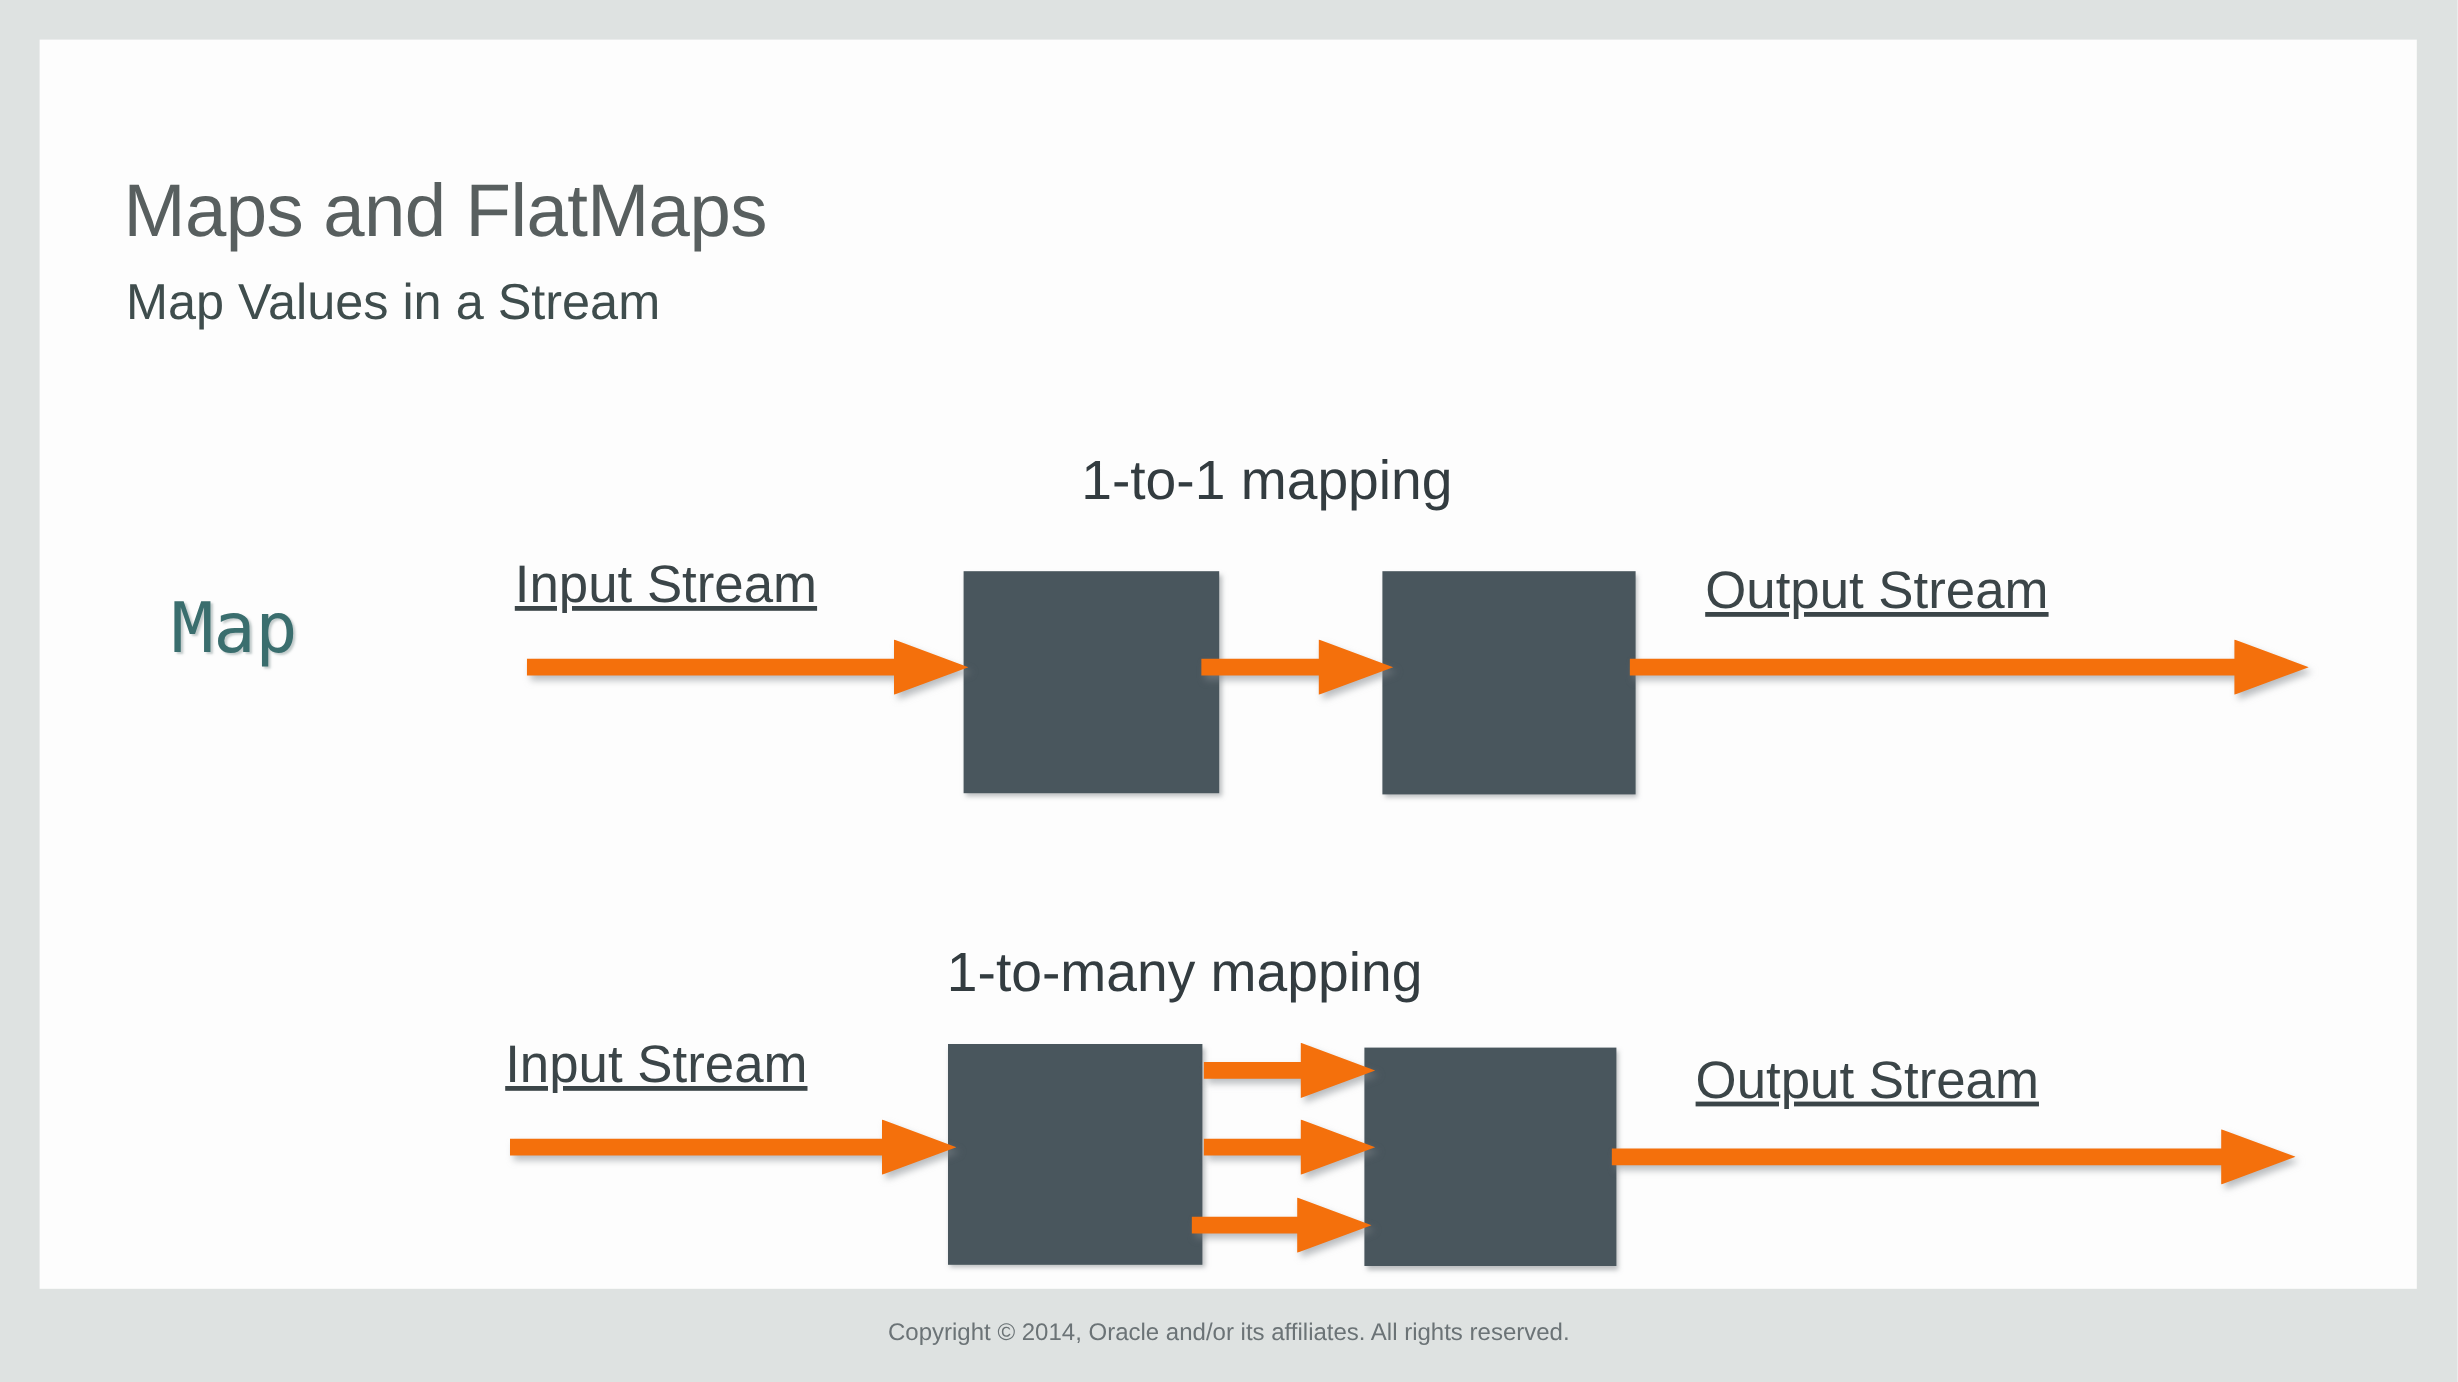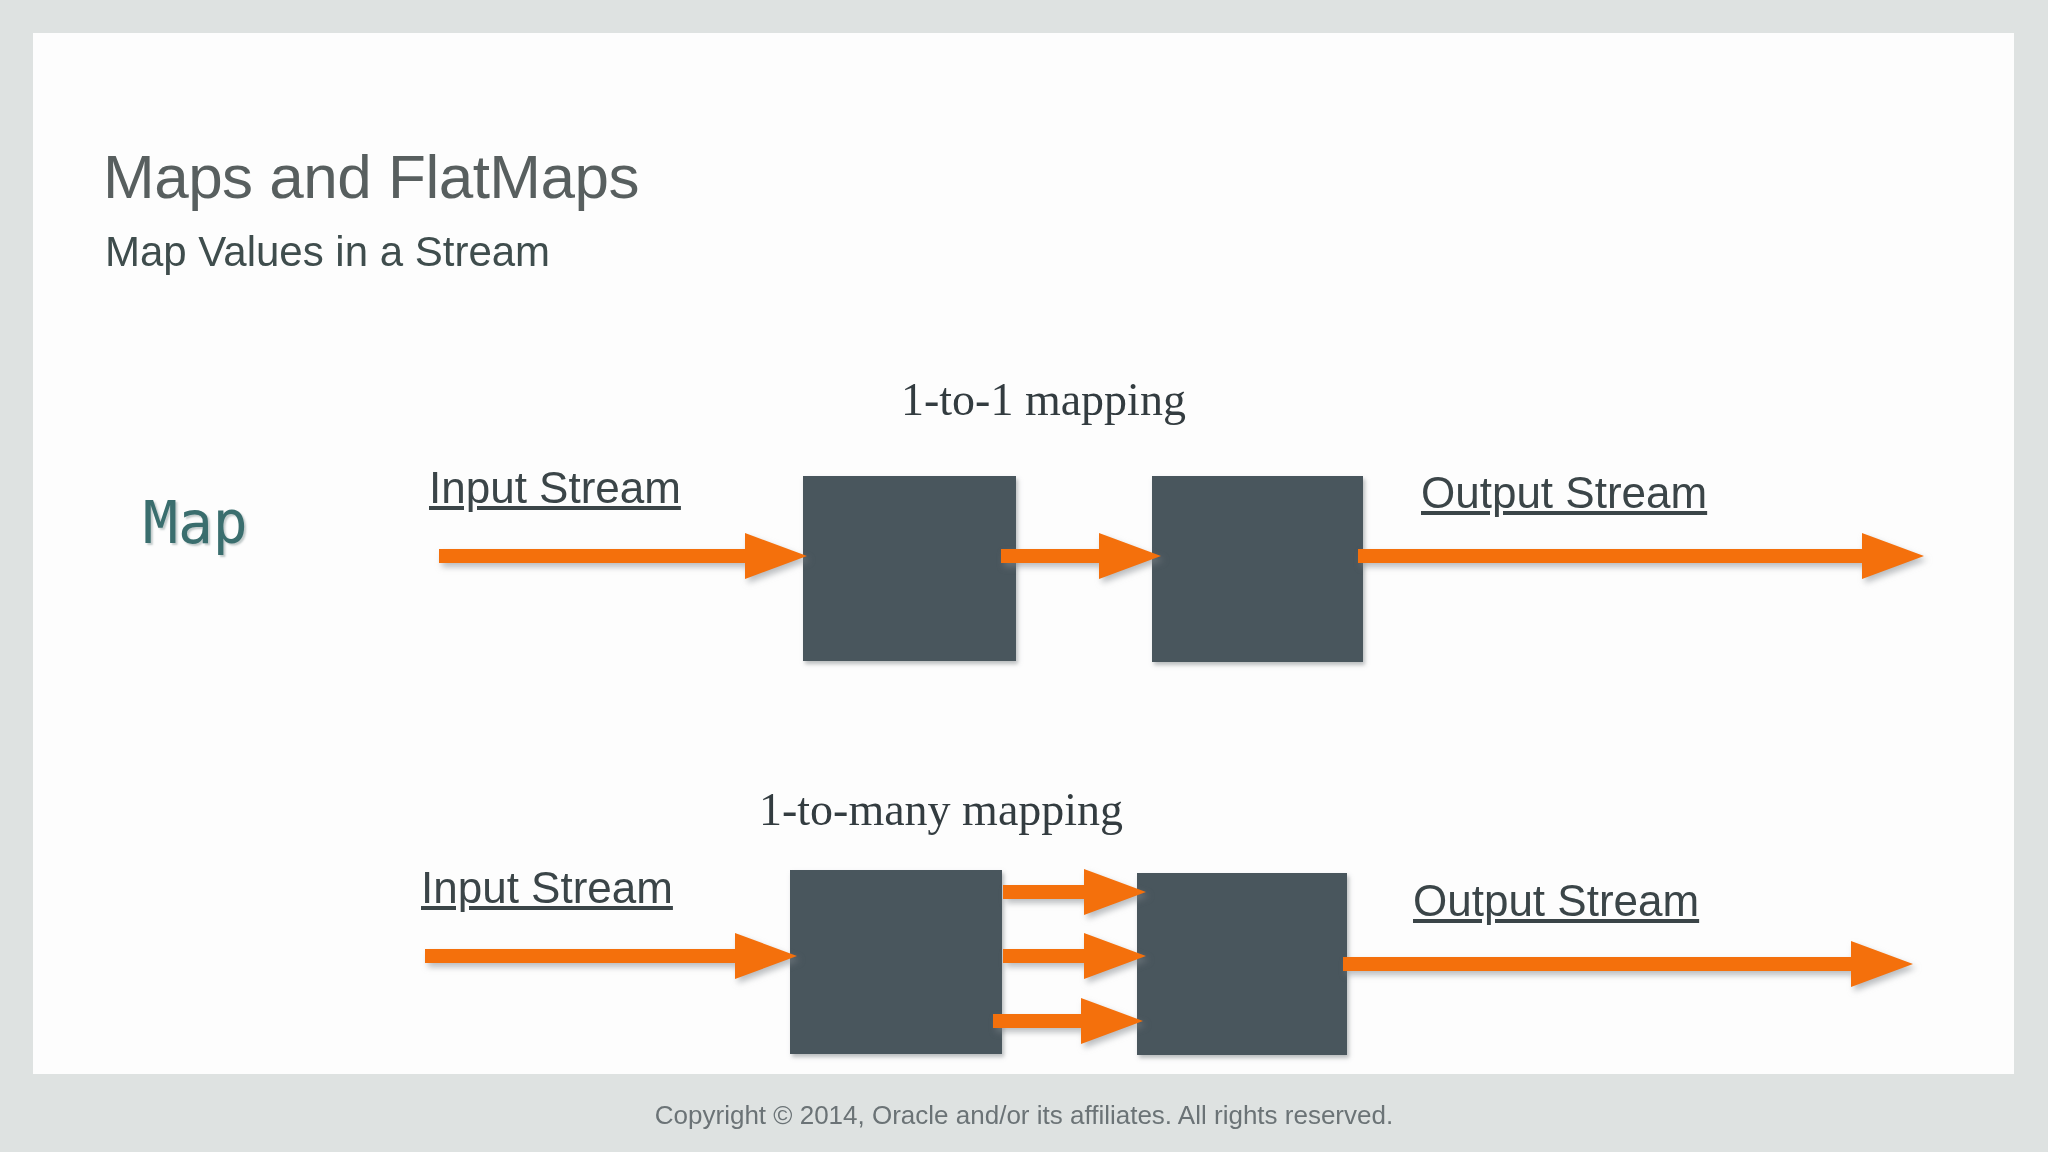--- a/index.html
+++ b/index.html
@@ -66,25 +66,24 @@
     font-weight: 400;
     white-space: nowrap;
     text-decoration: underline;
   }
   .mapping-caption {
     position: absolute;
     color: #333c40;
     font-size: 46px;
     font-weight: 400;
     white-space: nowrap;
-    font-family: Liberation Serif, serif;
   }
 
   #cap-one-to-one   { left: 868px; top: 340px; }
-  #cap-one-to-many  { left: 726px; top: 750px; }
+  #cap-one-to-many  { left: 756px; top: 750px; }
 
   #txt-in-1   { left: 396px;  top: 430px; }
   #txt-out-1  { left: 1388px; top: 435px; }
   #txt-in-2   { left: 388px;  top: 830px; }
   #txt-out-2  { left: 1380px; top: 843px; }
 
   
   .box {
     position: absolute;
     background: #49565d;
@@ -113,21 +112,21 @@
   #arrow-f-c    { left: 960px;  top: 965px;  width: 150px; }
   #arrow-out-2  { left: 1310px; top: 908px;  width: 570px; }
 
   
   #footer {
     position: absolute;
     left: 0;
     right: 0;
     top: 1100px;
     text-align: center;
-    font-size: 26px;
+    font-size: 20px;
     color: #6b7376;
     font-family: "Liberation Sans", sans-serif;
   }
 </style>
 </head>
 <body>
 
 <div id="slide">
 
   <div id="title">Maps and FlatMaps</div>

